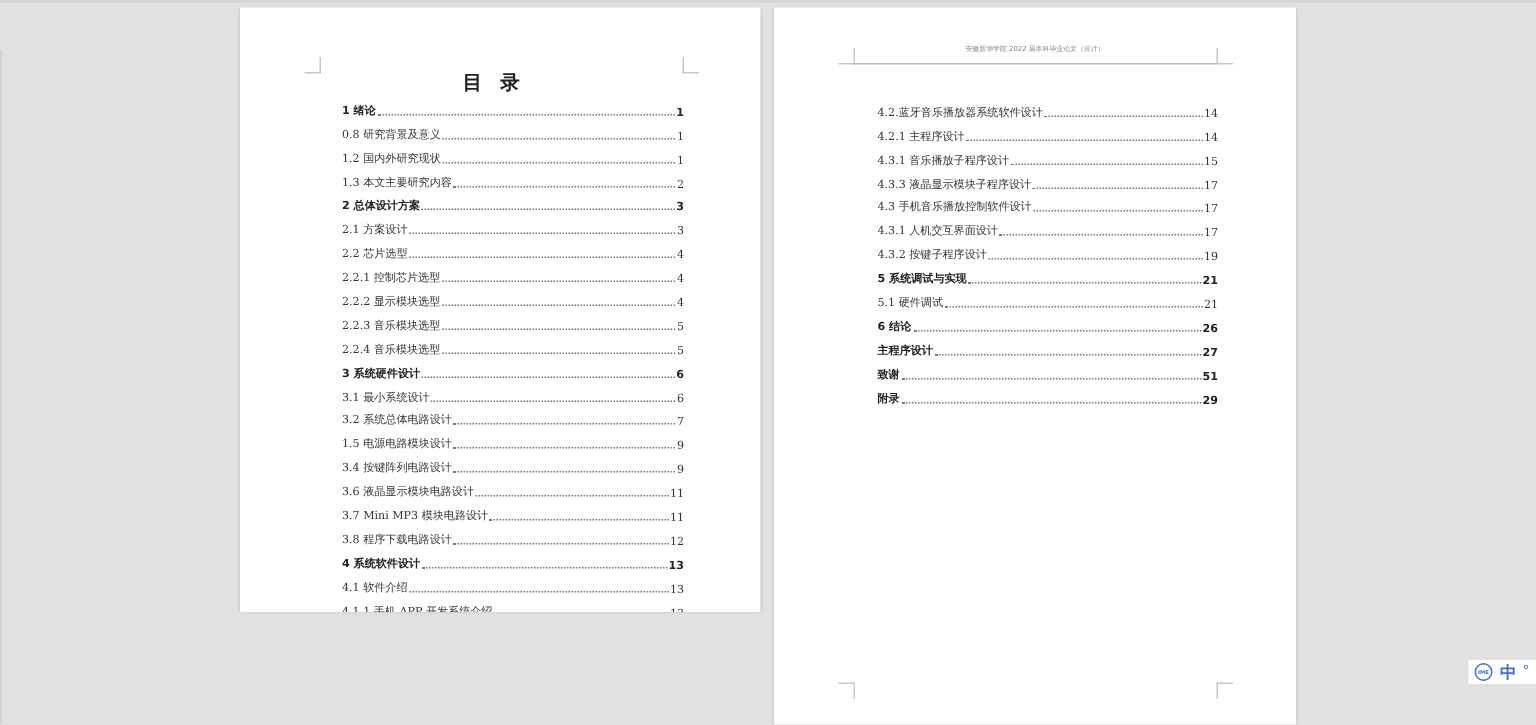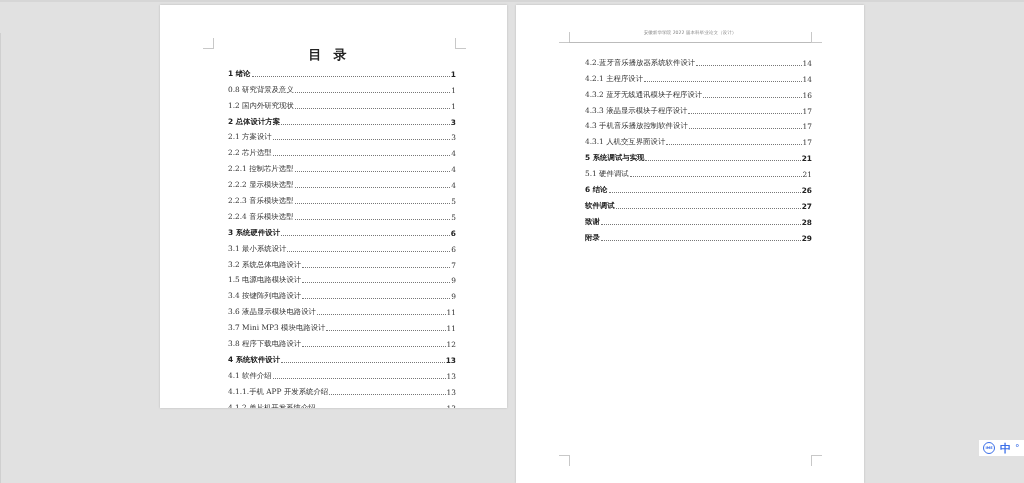--- a/index.html
+++ b/index.html
@@ -10,21 +10,21 @@
   #page1 { left:160px; width:347px; height:403px; }
   #page2 { left:516px; width:348px; height:478px; }
   .corner { position:absolute; width:10px; height:10px; border-color:#c8c8c8; border-style:solid; border-width:0; }
   .c-tl { border-right-width:1px; border-bottom-width:1px; }
   .c-tr { border-left-width:1px; border-bottom-width:1px; }
   .c-bl { border-right-width:1px; border-top-width:1px; }
   .c-br { border-left-width:1px; border-top-width:1px; }
   .toc-title { position:absolute; left:0; width:100%; top:41px; text-align:center; font-family:"DejaVu Sans", sans-serif; font-size:13px; letter-spacing:12px; color:#222; font-weight:bold; }
   .toc { position:absolute; }
   #page1 .toc { left:68px; width:228px; top:58px; }
-  #page2 .toc { left:69px; width:227px; top:47px; }
+  #page2 .toc { left:69px; width:227px; top:59px; }
   .row { display:flex; align-items:flex-end; height:15.9px; font-size:7.4px; color:#333; white-space:nowrap; }
   .row.bold { font-weight:bold; font-family:"DejaVu Sans", sans-serif; color:#222;text-align:right; }
   .row .lbl { flex:none; }
   .row .dots { flex:1; border-bottom:1px dotted #777; margin:0 1px 2px 1px; height:0; }
   .row .pg { flex:none; }
   .header-text { position:absolute; left:0; width:100%; top:25px; text-align:center; font-family:"DejaVu Sans", sans-serif; font-size:4.6px; color:#888; }
   .header-rule { position:absolute; left:53px; width:242px; top:37px; height:1px; background:#bbb; }
   .ime { position:absolute; left:979px; top:440px; width:45px; height:16px; background:#fff; display:flex; align-items:center; }
   .ime .logo { width:10px; height:10px; border:1.3px solid #3a6ee8; border-radius:50%; margin-left:4px; display:flex; align-items:center; justify-content:center; font-size:3.5px; color:#3a6ee8; font-family:"DejaVu Sans", sans-serif; font-weight:bold; }
   .ime .zh { color:#3a6ee8; font-size:11px; font-weight:bold; margin-left:5px; font-family:"DejaVu Sans", sans-serif; }
@@ -51,20 +51,25 @@
       <div class="row">
         <span class="lbl">0.8 研究背景及意义</span>
         <span class="dots"></span>
         <span class="pg">1</span>
       </div>
       <div class="row">
         <span class="lbl">1.2 国内外研究现状</span>
         <span class="dots"></span>
         <span class="pg">1</span>
       </div>
+      <div class="row">
+        <span class="lbl">1.3 本文主要研究内容</span>
+        <span class="dots"></span>
+        <span class="pg">2</span>
+      </div>
       <div class="row bold">
         <span class="lbl">2 总体设计方案</span>
         <span class="dots"></span>
         <span class="pg">3</span>
       </div>
       <div class="row">
         <span class="lbl">2.1 方案设计</span>
         <span class="dots"></span>
         <span class="pg">3</span>
       </div>
@@ -168,63 +173,68 @@
         <span class="lbl">4.2.蓝牙音乐播放器系统软件设计</span>
         <span class="dots"></span>
         <span class="pg">14</span>
       </div>
       <div class="row">
         <span class="lbl">4.2.1 主程序设计</span>
         <span class="dots"></span>
         <span class="pg">14</span>
       </div>
       <div class="row">
-        <span class="lbl">4.3.2 蓝牙无线通讯模块子程序设计</span>
-        <span class="dots"></span>
-        <span class="pg">16</span>
+        <span class="lbl">4.3.1 音乐播放子程序设计</span>
+        <span class="dots"></span>
+        <span class="pg">15</span>
       </div>
       <div class="row">
         <span class="lbl">4.3.3 液晶显示模块子程序设计</span>
         <span class="dots"></span>
         <span class="pg">17</span>
       </div>
       <div class="row">
         <span class="lbl">4.3 手机音乐播放控制软件设计</span>
         <span class="dots"></span>
         <span class="pg">17</span>
       </div>
       <div class="row">
         <span class="lbl">4.3.1 人机交互界面设计</span>
         <span class="dots"></span>
         <span class="pg">17</span>
       </div>
+      <div class="row">
+        <span class="lbl">4.3.2 按键子程序设计</span>
+        <span class="dots"></span>
+        <span class="pg">19</span>
+      </div>
       <div class="row bold">
         <span class="lbl">5 系统调试与实现</span>
         <span class="dots"></span>
         <span class="pg">21</span>
       </div>
       <div class="row">
         <span class="lbl">5.1 硬件调试</span>
         <span class="dots"></span>
         <span class="pg">21</span>
       </div>
       <div class="row bold">
         <span class="lbl">6 结论</span>
         <span class="dots"></span>
         <span class="pg">26</span>
       </div>
       <div class="row bold">
-        <span class="lbl">软件调试</span>
+        <span class="lbl">主程序设计</span>
         <span class="dots"></span>
         <span class="pg">27</span>
       </div>
       <div class="row bold">
         <span class="lbl">致谢</span>
         <span class="dots"></span>
-        <span class="pg">28</span>
+        <span class="pg">51</span>
       </div>
       <div class="row bold">
         <span class="lbl">附录</span>
         <span class="dots"></span>
         <span class="pg">29</span>
       </div>
     </div>
 </div>
 
 <div class="ime">

